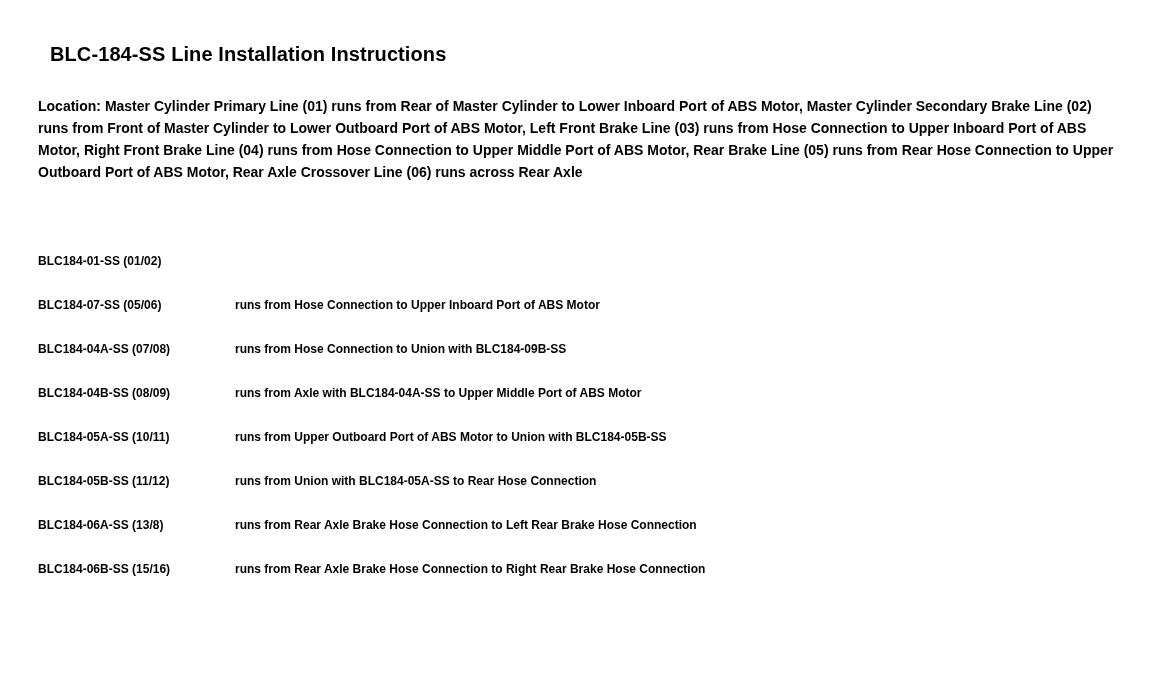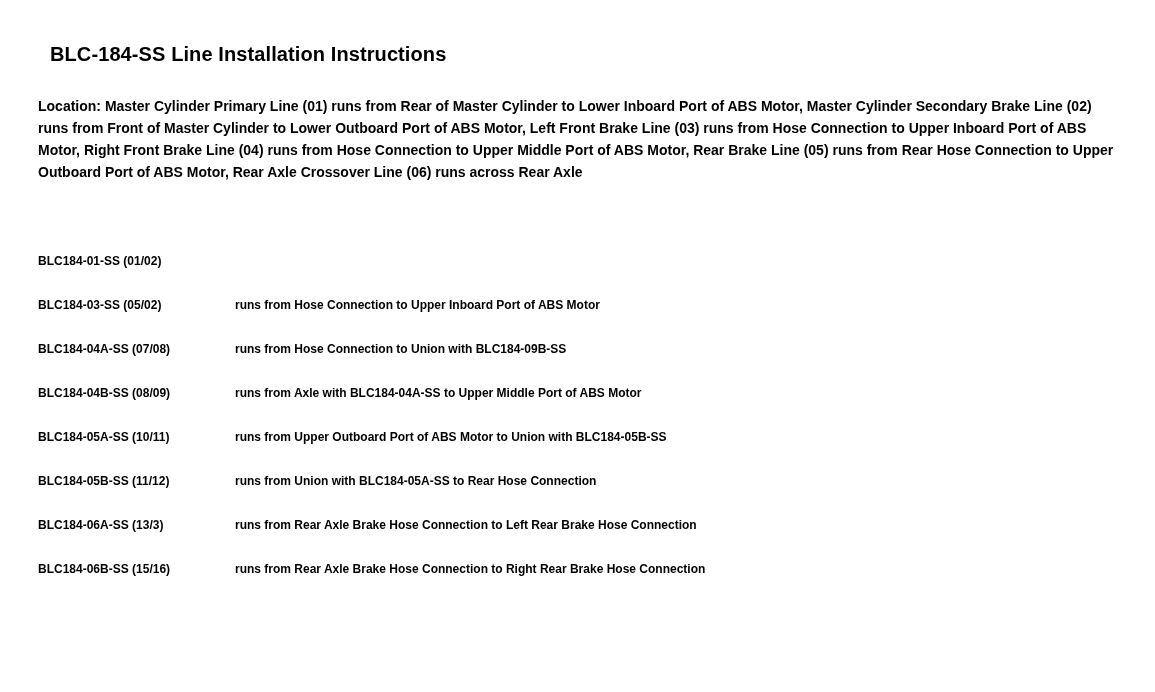--- a/index.html
+++ b/index.html
@@ -62,21 +62,21 @@
   <p class="location-paragraph">Location: Master Cylinder Primary Line (01) runs from Rear of Master Cylinder to Lower Inboard Port of ABS Motor, Master Cylinder Secondary Brake Line (02) runs from Front of Master Cylinder to Lower Outboard Port of ABS Motor, Left Front Brake Line (03) runs from Hose Connection to Upper Inboard Port of ABS Motor, Right Front Brake Line (04) runs from Hose Connection to Upper Middle Port of ABS Motor, Rear Brake Line (05) runs from Rear Hose Connection to Upper Outboard Port of ABS Motor, Rear Axle Crossover Line (06) runs across Rear Axle</p>
 
   <div class="line-list">
 
     <div class="line-row">
       <span class="part-col">BLC184-01-SS (01/02)</span>
     </div>
 
 
     <div class="line-row">
-      <span class="part-col">BLC184-03-SS (05/02)</span>
+      <span class="part-col">BLC184-07-SS (05/06)</span>
       <span class="desc-col">runs from Hose Connection to Upper Inboard Port of ABS Motor</span>
     </div>
 
     <div class="line-row">
       <span class="part-col">BLC184-04A-SS (07/08)</span>
       <span class="desc-col">runs from Hose Connection to Union with BLC184-09B-SS</span>
     </div>
 
     <div class="line-row">
       <span class="part-col">BLC184-04B-SS (08/09)</span>
@@ -87,21 +87,21 @@
       <span class="part-col">BLC184-05A-SS (10/11)</span>
       <span class="desc-col">runs from Upper Outboard Port of ABS Motor to Union with BLC184-05B-SS</span>
     </div>
 
     <div class="line-row">
       <span class="part-col">BLC184-05B-SS (11/12)</span>
       <span class="desc-col">runs from Union with BLC184-05A-SS to Rear Hose Connection</span>
     </div>
 
     <div class="line-row">
-      <span class="part-col">BLC184-06A-SS (13/3)</span>
+      <span class="part-col">BLC184-06A-SS (13/8)</span>
       <span class="desc-col">runs from Rear Axle Brake Hose Connection to Left Rear Brake Hose Connection</span>
     </div>
 
     <div class="line-row">
       <span class="part-col">BLC184-06B-SS (15/16)</span>
       <span class="desc-col">runs from Rear Axle Brake Hose Connection to Right Rear Brake Hose Connection</span>
     </div>
 
   </div>
 </div>

